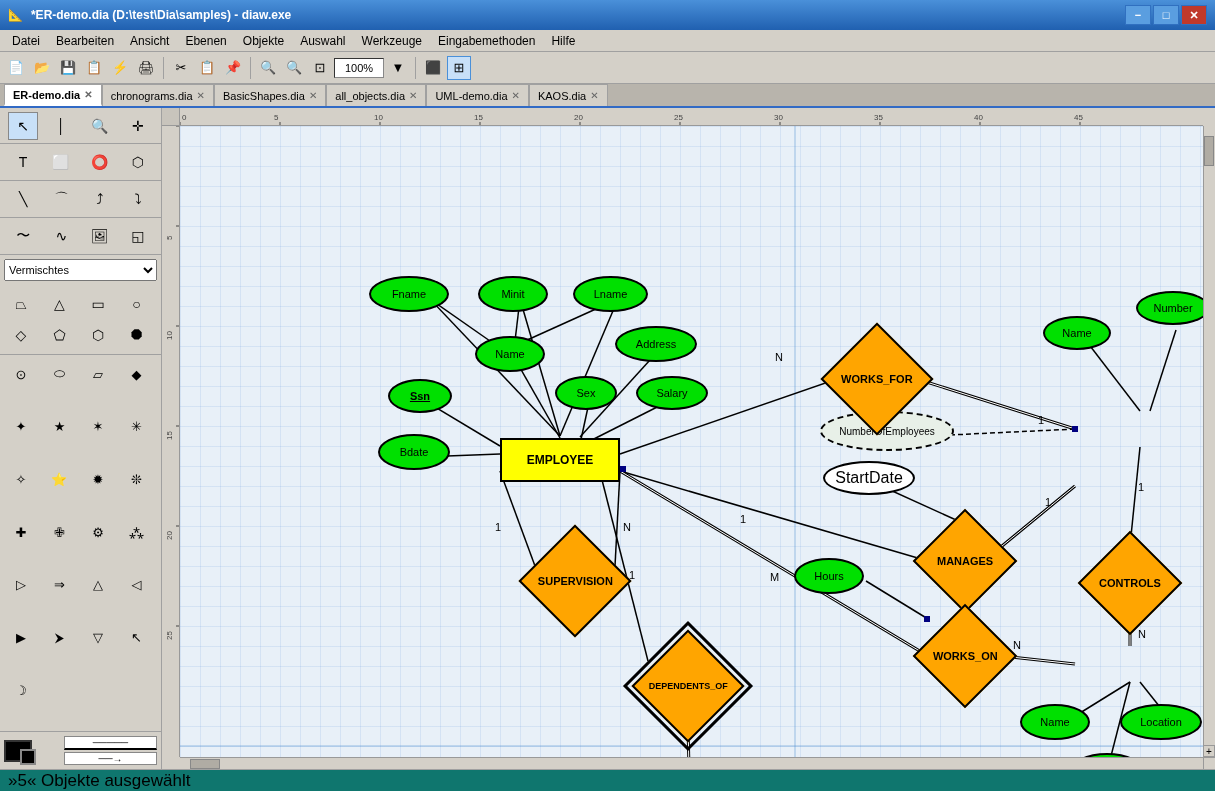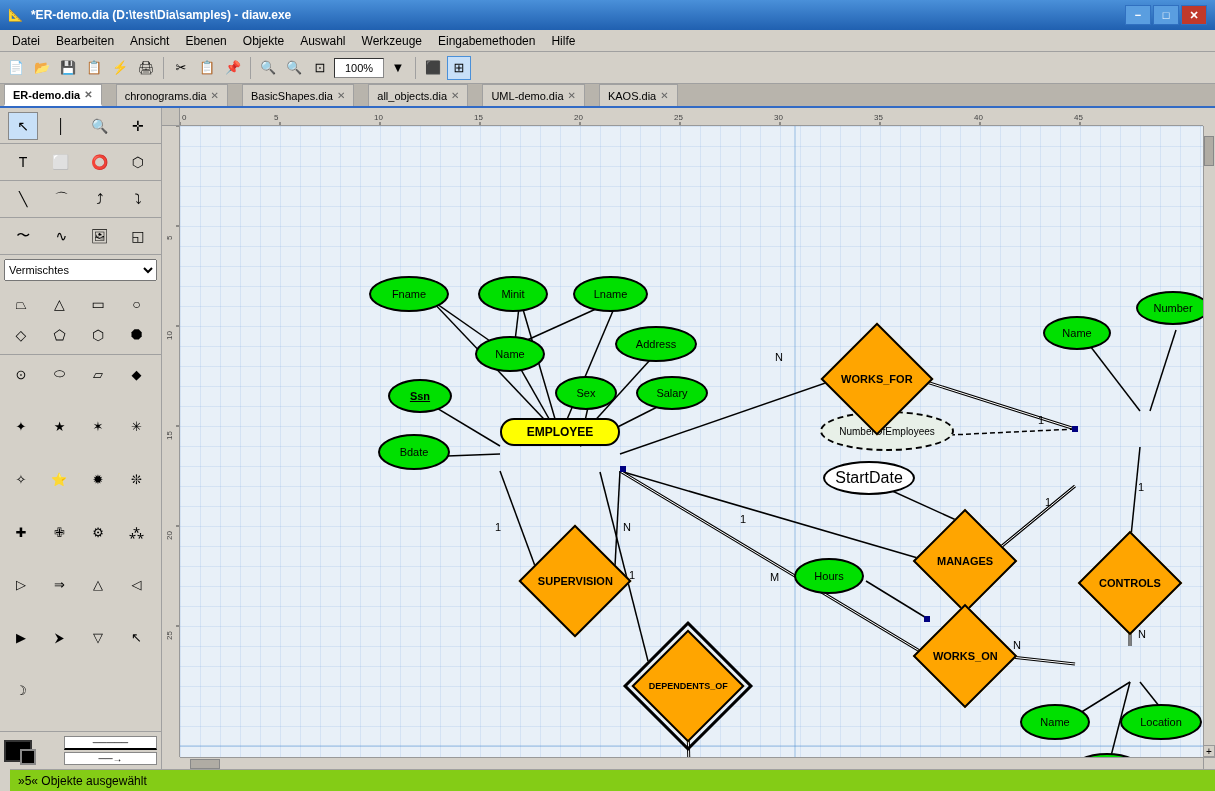--- a/index.html
+++ b/index.html
@@ -83,21 +83,21 @@
       height: 22px;
       padding: 2px 8px;
       background: #d4d0c8;
       border: 1px solid #a0a0a0;
       border-bottom: none;
       cursor: pointer;
       font-size: 11px;
       display: flex;
       align-items: center;
       gap: 4px;
-      margin-right: 14px;
+      margin-right: 0;
     }
     .tab.active {
       background: white;
       border-bottom: 2px solid white;
       font-weight: bold;
     }
     .tab-close { font-size: 10px; color: #666; cursor: pointer; }
 
     
     #main {
@@ -239,27 +239,26 @@
     #add-canvas-btn {
       position: absolute; right: 0; bottom: 12px; width: 12px; height: 12px;
       background: #d4d0c8; border: 1px solid #999;
       display: flex; align-items: center; justify-content: center;
       font-size: 10px; cursor: pointer;
     }
 
     
     #statusbar {
       height: 22px;
-      background: #84cc16;
+      background: #0f766e;
       border-top: 1px solid #a0a0a0;
       display: flex;
       align-items: center;
       padding: 0 8px;
-      font-size: 12px;
-      margin-left: 10px;
+      font-size: 17px;
     }
 
     
     .er-entity {
       position: absolute;
       background: yellow;
       border: 2px solid black;
       display: flex; align-items: center; justify-content: center;
       font-weight: bold;
       font-size: 12px;
@@ -638,21 +637,21 @@
           <rect x="734" y="250" width="6" height="6" fill="#000080"></rect>
           <rect x="892" y="300" width="6" height="6" fill="#000080"></rect>
           <rect x="744" y="428" width="6" height="6" fill="#000080"></rect>
           <rect x="744" y="490" width="6" height="6" fill="#000080"></rect>
           <rect x="818" y="428" width="6" height="6" fill="#000080"></rect>
           <rect x="818" y="530" width="6" height="6" fill="#000080"></rect>
           <rect x="946" y="417" width="6" height="6" fill="#000080"></rect>
           <rect x="946" y="491" width="6" height="6" fill="#000080"></rect>
         </svg>
 
-        <div class="er-entity" style="left:320px;top:292px;width:120px;height:28px;border-radius:15px;">EMPLOYEE</div>
+        <div class="er-entity" style="left:320px;top:312px;width:120px;height:44px;">EMPLOYEE</div>
 
 
 
         <div class="er-attr" style="left:189px;top:150px;width:80px;height:36px;">Fname</div>
 
         <div class="er-attr" style="left:298px;top:150px;width:70px;height:36px;">Minit</div>
 
         <div class="er-attr" style="left:393px;top:150px;width:75px;height:36px;">Lname</div>
 
         <div class="er-attr" style="left:295px;top:210px;width:70px;height:36px;">Name</div>

